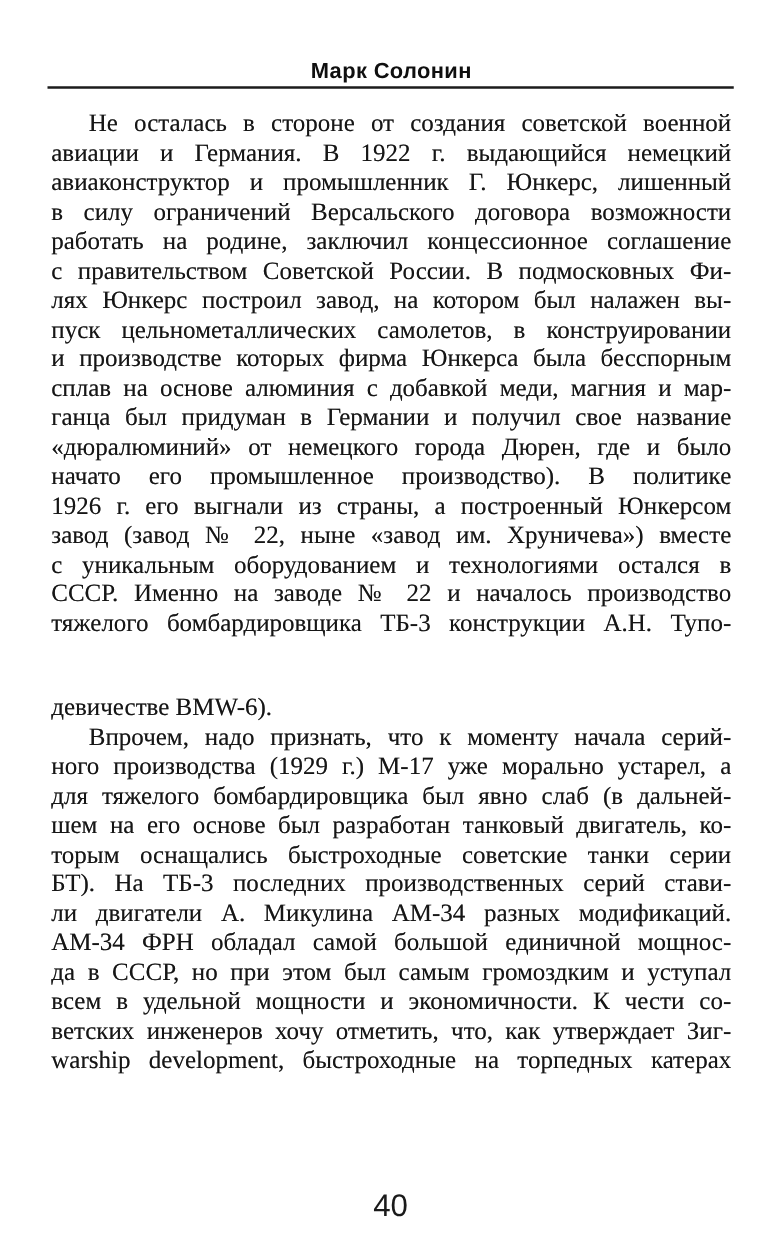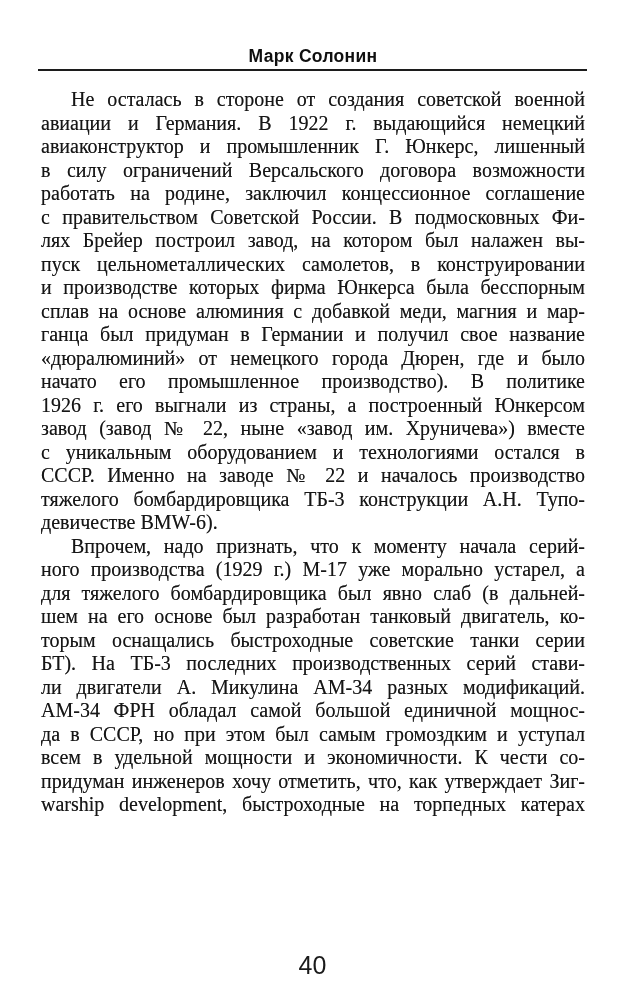--- a/index.html
+++ b/index.html
@@ -36,21 +36,21 @@
     top: 88px; left: 41px; width: 544px;
     font-size: 20px;
     line-height: 23.5px;
     text-shadow: 0 0 0.4px rgba(20,20,20,0.55);
   }
   .line {
     text-align: justify;
     text-align-last: justify;
   }
   .line.first { text-indent: 30px; }
-  .line.para-end { text-align-last: left; }
+  .line.para-end { text-align-last: left; margin-top: 44px; }
   .page-footer {
     position: absolute;
     top: 951px; left: 0; width: 625px;
     text-align: center;
     font-family: "Liberation Sans", sans-serif;
     font-size: 25px;
     color: #1a1a1a;
   }
 </style>
 </head>
@@ -62,21 +62,21 @@
   <div class="header-rule"></div>
 
   <div class="body-text">
     <div>
       <div class="line first">Не осталась в стороне от создания советской военной</div>
       <div class="line">авиации и Германия. В 1922 г. выдающийся немецкий</div>
       <div class="line">авиаконструктор и промышленник Г. Юнкерс, лишенный</div>
       <div class="line">в силу ограничений Версальского договора возможности</div>
       <div class="line">работать на родине, заключил концессионное соглашение</div>
       <div class="line">с правительством Советской России. В подмосковных Фи-</div>
-      <div class="line">лях Брейер построил завод, на котором был налажен вы-</div>
+      <div class="line">лях Юнкерс построил завод, на котором был налажен вы-</div>
       <div class="line">пуск цельнометаллических самолетов, в конструировании</div>
       <div class="line">и производстве которых фирма Юнкерса была бесспорным</div>
       <div class="line">сплав на основе алюминия с добавкой меди, магния и мар-</div>
       <div class="line">ганца был придуман в Германии и получил свое название</div>
       <div class="line">«дюралюминий» от немецкого города Дюрен, где и было</div>
       <div class="line">начато его промышленное производство). В политике</div>
       <div class="line">1926 г. его выгнали из страны, а построенный Юнкерсом</div>
       <div class="line">завод (завод № 22, ныне «завод им. Хруничева») вместе</div>
       <div class="line">с уникальным оборудованием и технологиями остался в</div>
       <div class="line">СССР. Именно на заводе № 22 и началось производство</div>
@@ -87,20 +87,20 @@
       <div class="line first">Впрочем, надо признать, что к моменту начала серий-</div>
       <div class="line">ного производства (1929 г.) М-17 уже морально устарел, а</div>
       <div class="line">для тяжелого бомбардировщика был явно слаб (в дальней-</div>
       <div class="line">шем на его основе был разработан танковый двигатель, ко-</div>
       <div class="line">торым оснащались быстроходные советские танки серии</div>
       <div class="line">БТ). На ТБ-3 последних производственных серий стави-</div>
       <div class="line">ли двигатели А. Микулина АМ-34 разных модификаций.</div>
       <div class="line">АМ-34 ФРН обладал самой большой единичной мощнос-</div>
       <div class="line">да в СССР, но при этом был самым громоздким и уступал</div>
       <div class="line">всем в удельной мощности и экономичности. К чести со-</div>
-      <div class="line">придуман инженеров хочу отметить, что, как утверждает Зиг-</div>
+      <div class="line">ветских инженеров хочу отметить, что, как утверждает Зиг-</div>
       <div class="line">warship development, быстроходные на торпедных катерах</div>
     </div>
   </div>
 
   <div class="page-footer">40</div>
 
 </div>
 
 </body></html>

